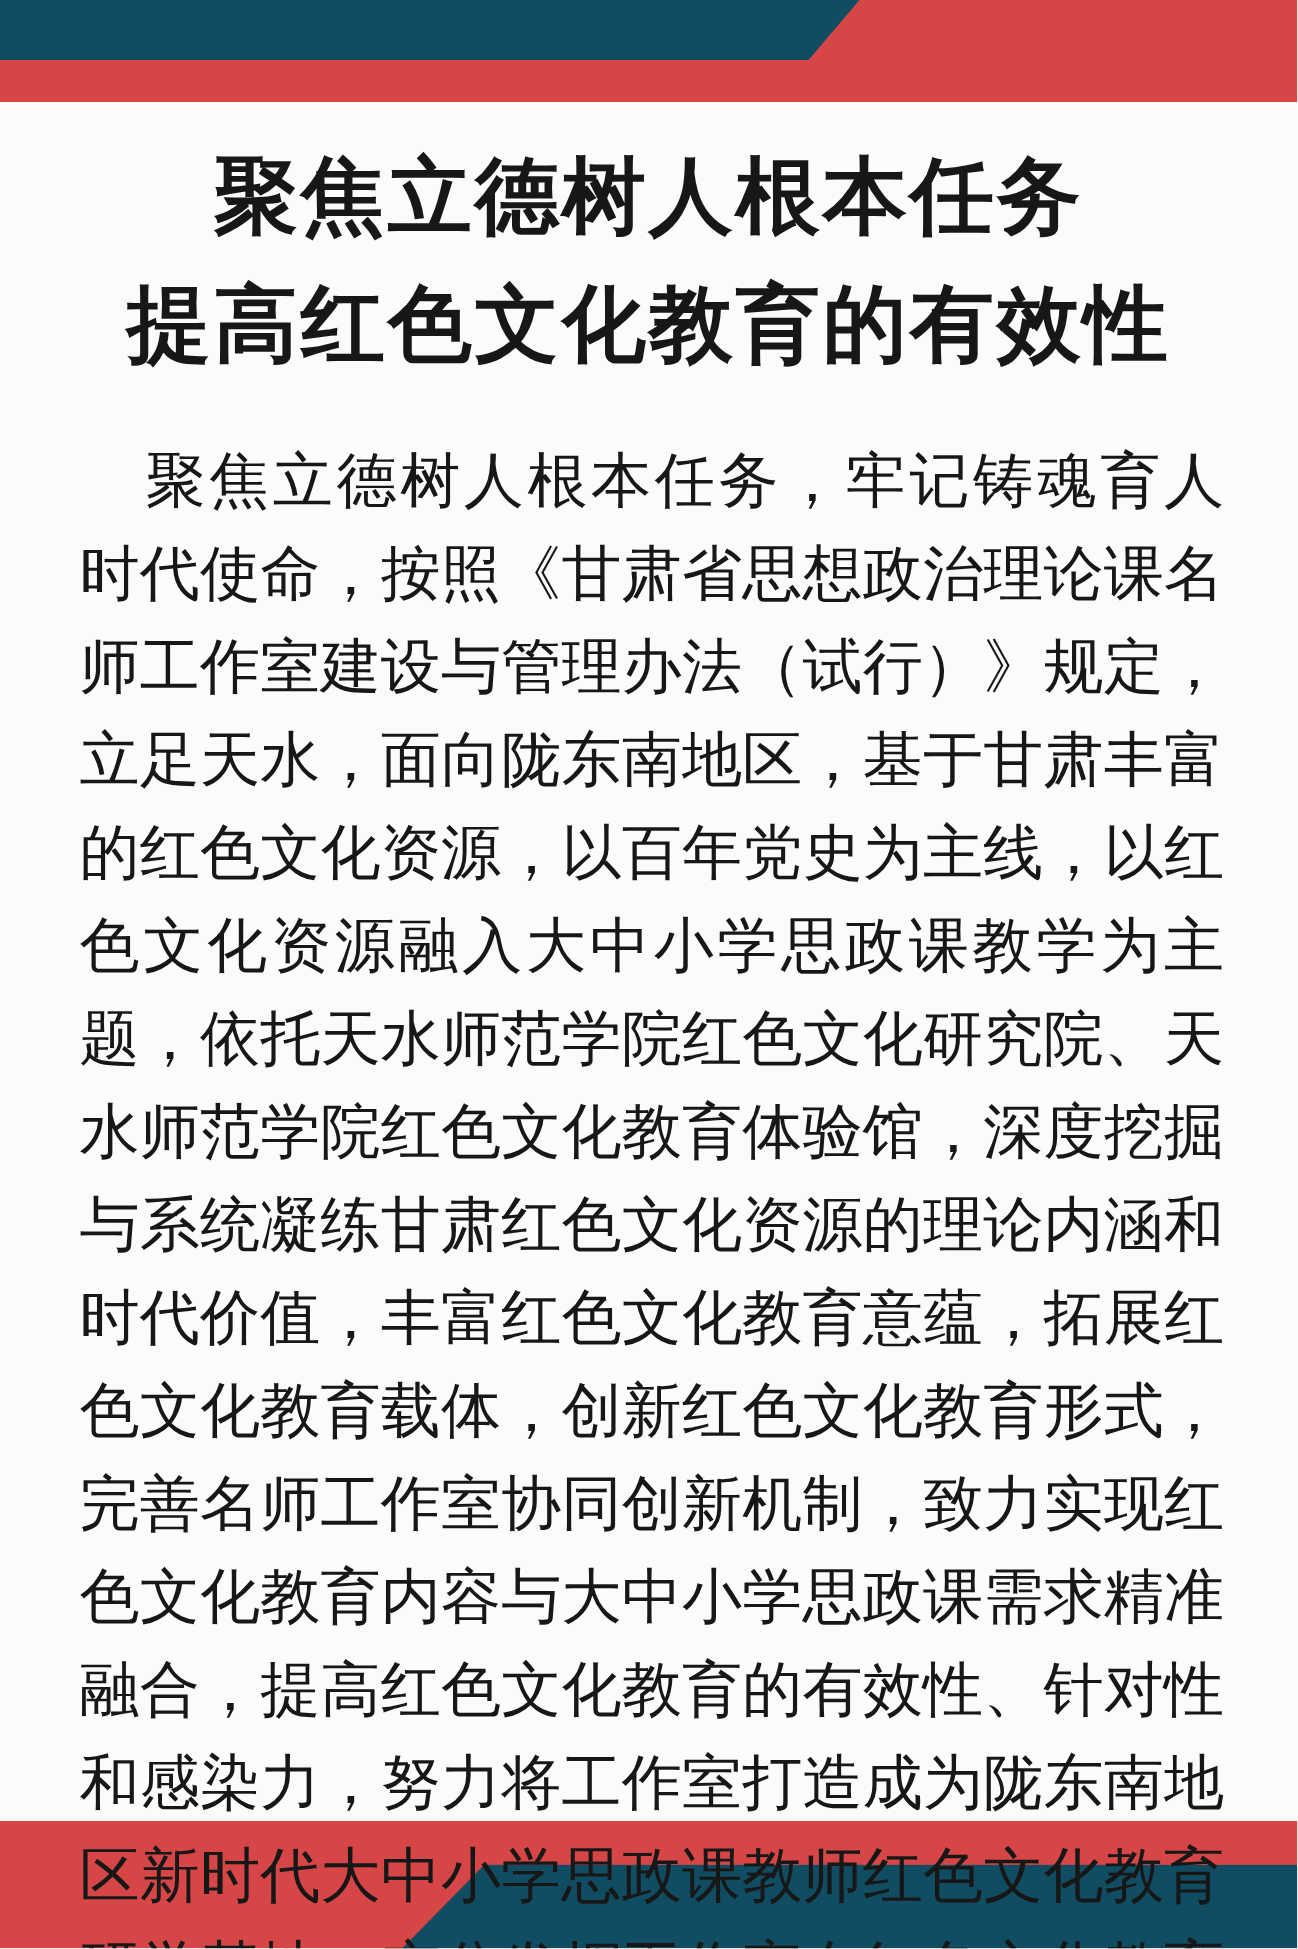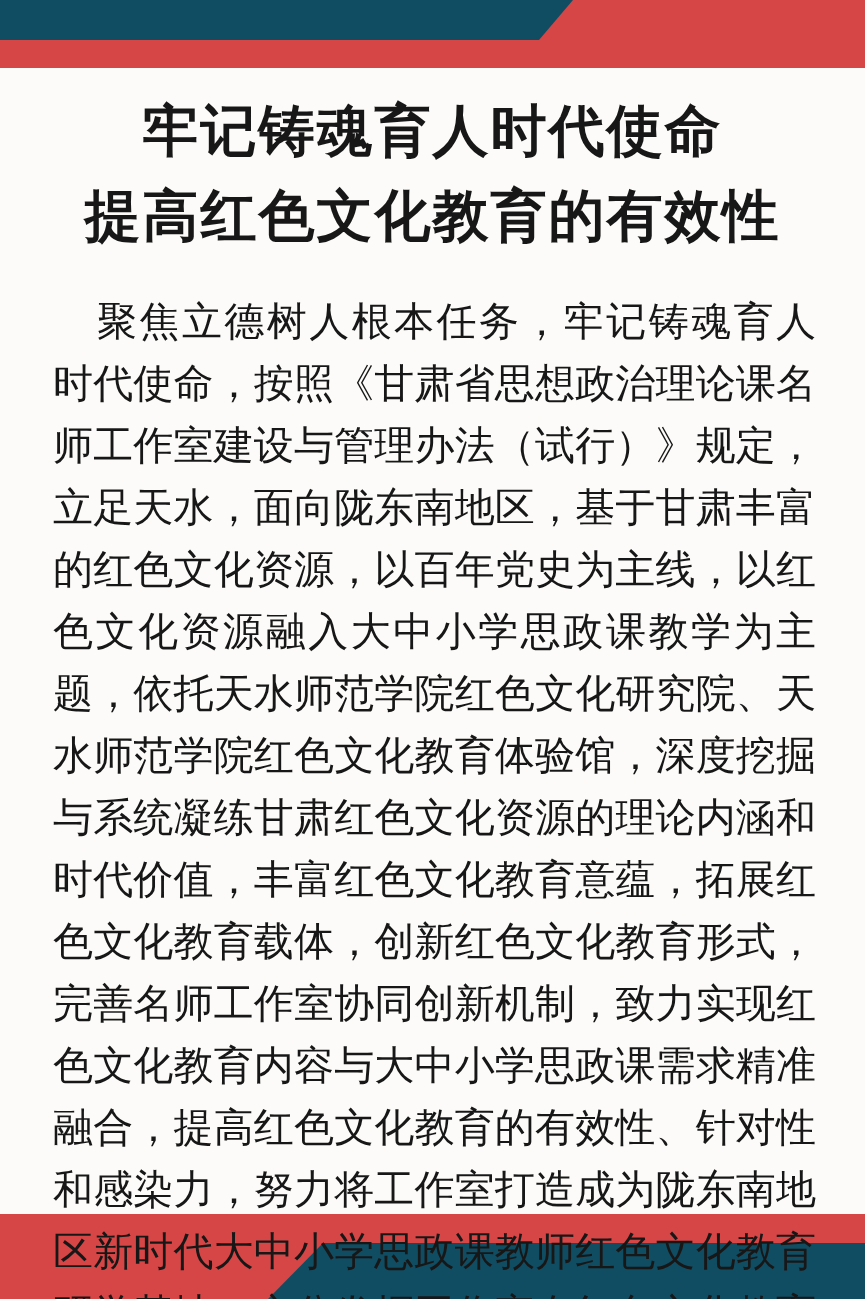--- a/index.html
+++ b/index.html
@@ -88,21 +88,21 @@
 <body>
 
 <div class="page">
 
   <div class="band-top-red"></div>
   <div class="band-top-teal"></div>
   <div class="band-bottom-red"></div>
   <div class="band-bottom-teal"></div>
 
   <header class="title-block">
-    <div class="title-line">牢记铸魂育人时代使命</div>
+    <div class="title-line">聚焦立德树人根本任务</div>
     <div class="title-line">提高红色文化教育的有效性</div>
   </header>
 
   <main class="body-block">
     <p class="body-paragraph">聚焦立德树人根本任务，牢记铸魂育人时代使命，按照《甘肃省思想政治理论课名师工作室建设与管理办法（试行）》规定，立足天水，面向陇东南地区，基于甘肃丰富的红色文化资源，以百年党史为主线，以红色文化资源融入大中小学思政课教学为主题，依托天水师范学院红色文化研究院、天水师范学院红色文化教育体验馆，深度挖掘与系统凝练甘肃红色文化资源的理论内涵和时代价值，丰富红色文化教育意蕴，拓展红色文化教育载体，创新红色文化教育形式，完善名师工作室协同创新机制，致力实现红色文化教育内容与大中小学思政课需求精准融合，提高红色文化教育的有效性、针对性和感染力，努力将工作室打造成为陇东南地区新时代大中小学思政课教师红色文化教育研学基地，充分发挥工作室在红色文化教育中的先行示范和引领带动作用。</p>
   </main>
 
 </div>
 
 </body></html>

